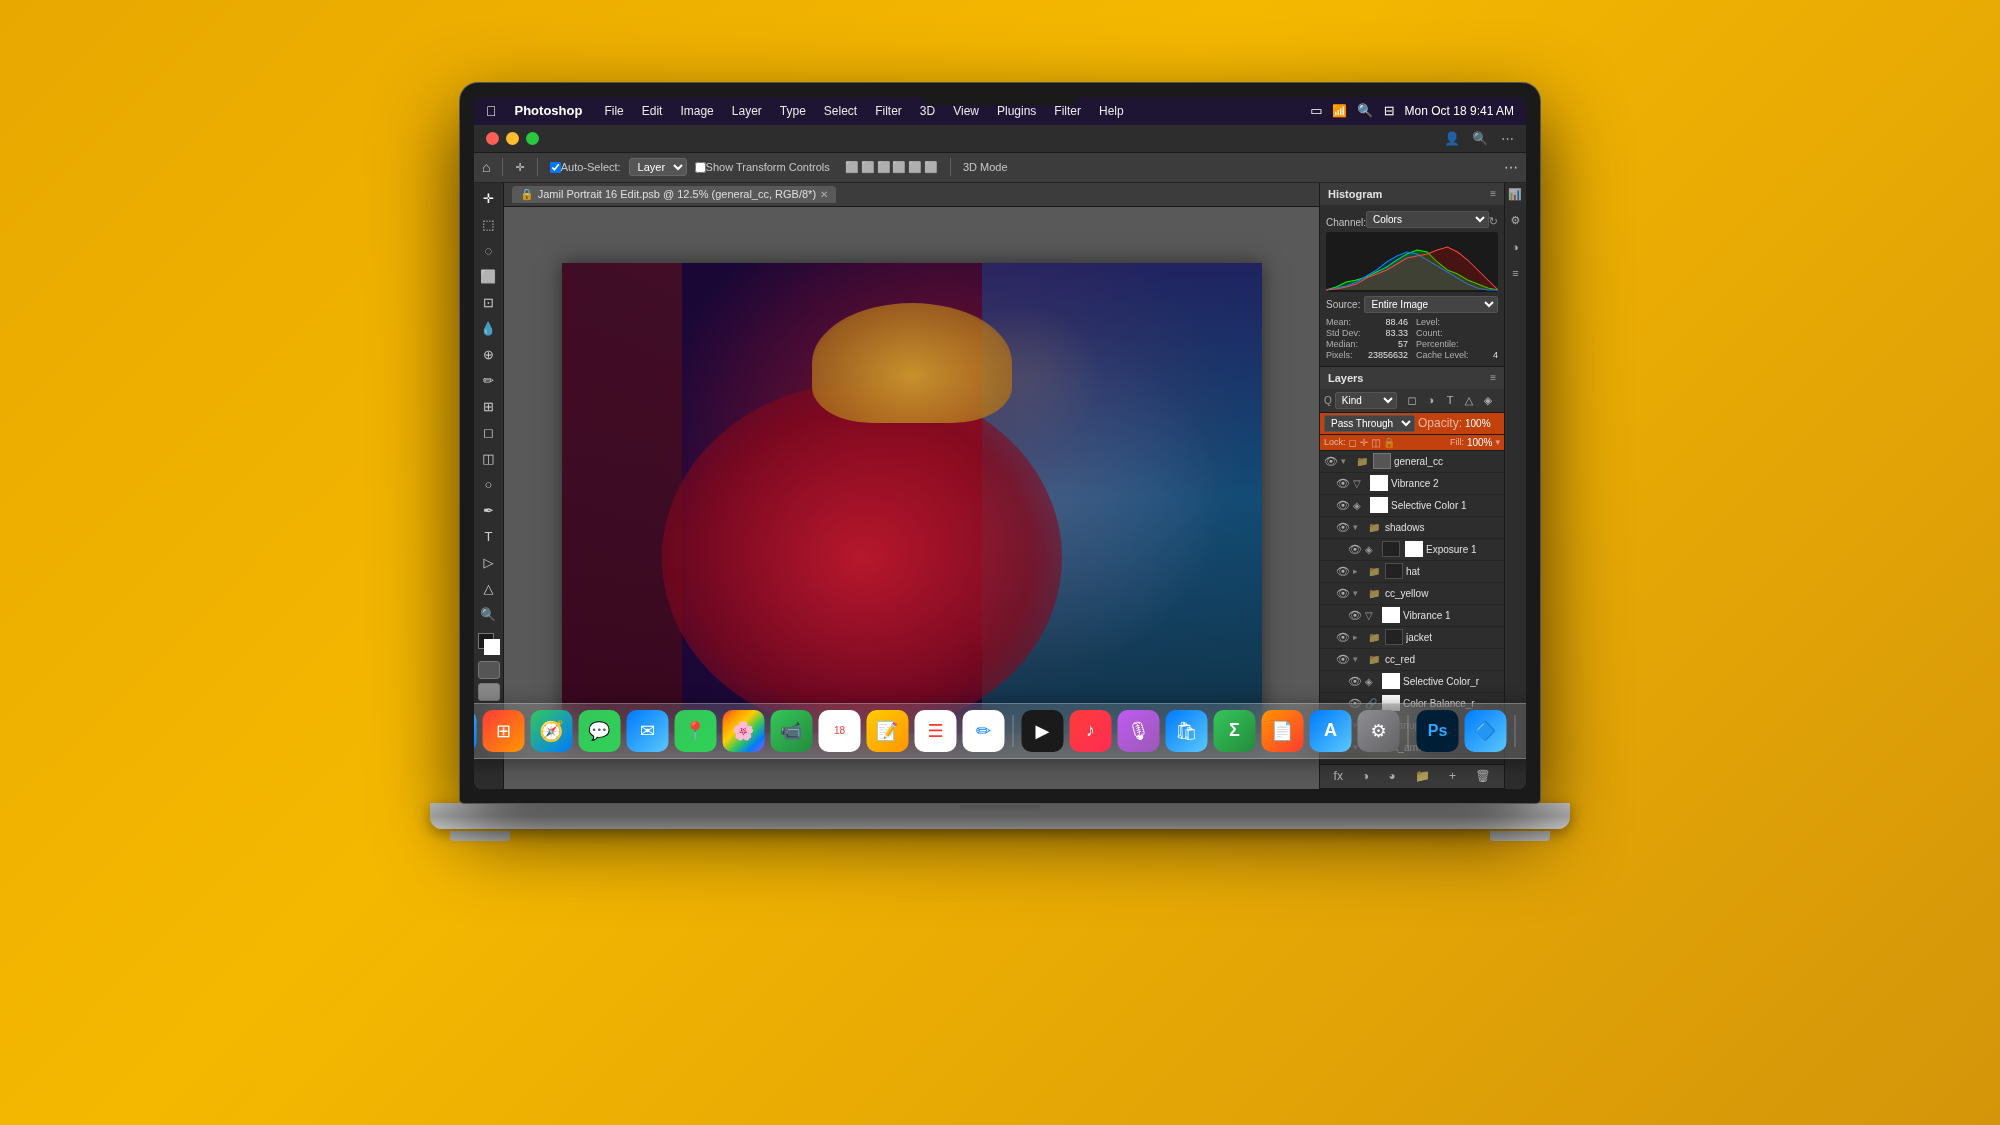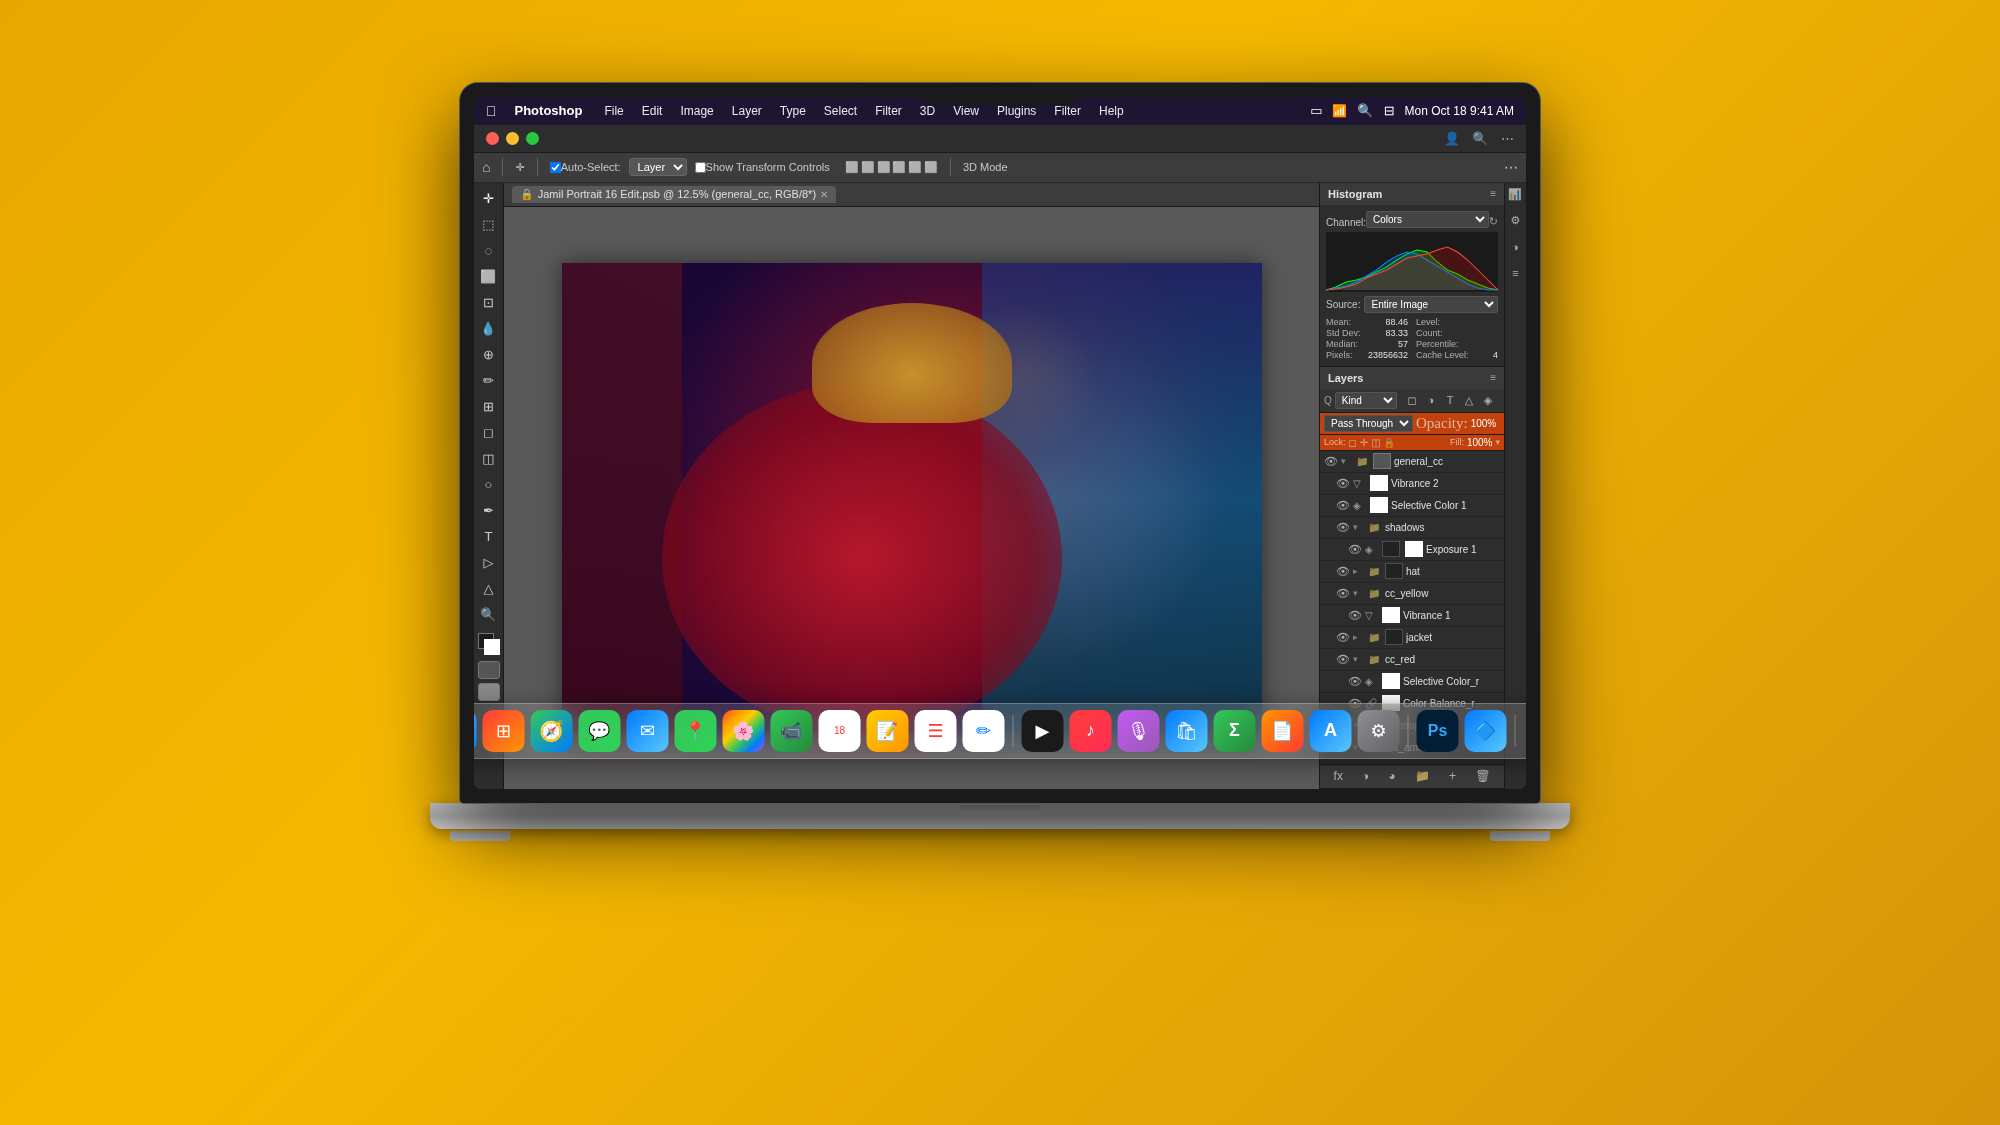--- a/index.html
+++ b/index.html
@@ -571,22 +571,21 @@
       border: 1px solid #555;
       color: white;
       font-size: 10px;
       padding: 1px 2px;
       border-radius: 2px;
       flex: 1;
     }
 
     .opacity-label {
       color: rgba(255,255,255,0.6);
-      font-size: 15px;
-      font-family: Liberation Serif, serif;
+      font-size: 12px;
     }
 
     .opacity-val {
       color: white;
       font-size: 10px;
       width: 35px;
     }
 
     .lock-row {
       display: flex;

